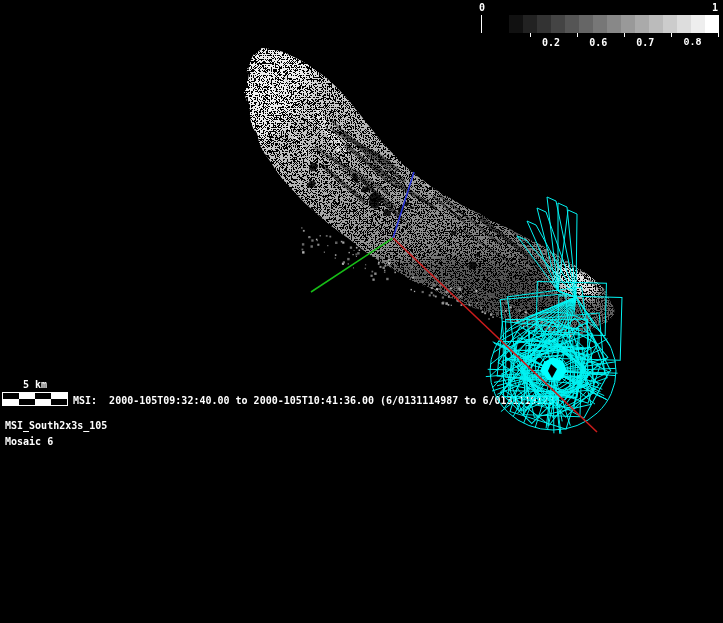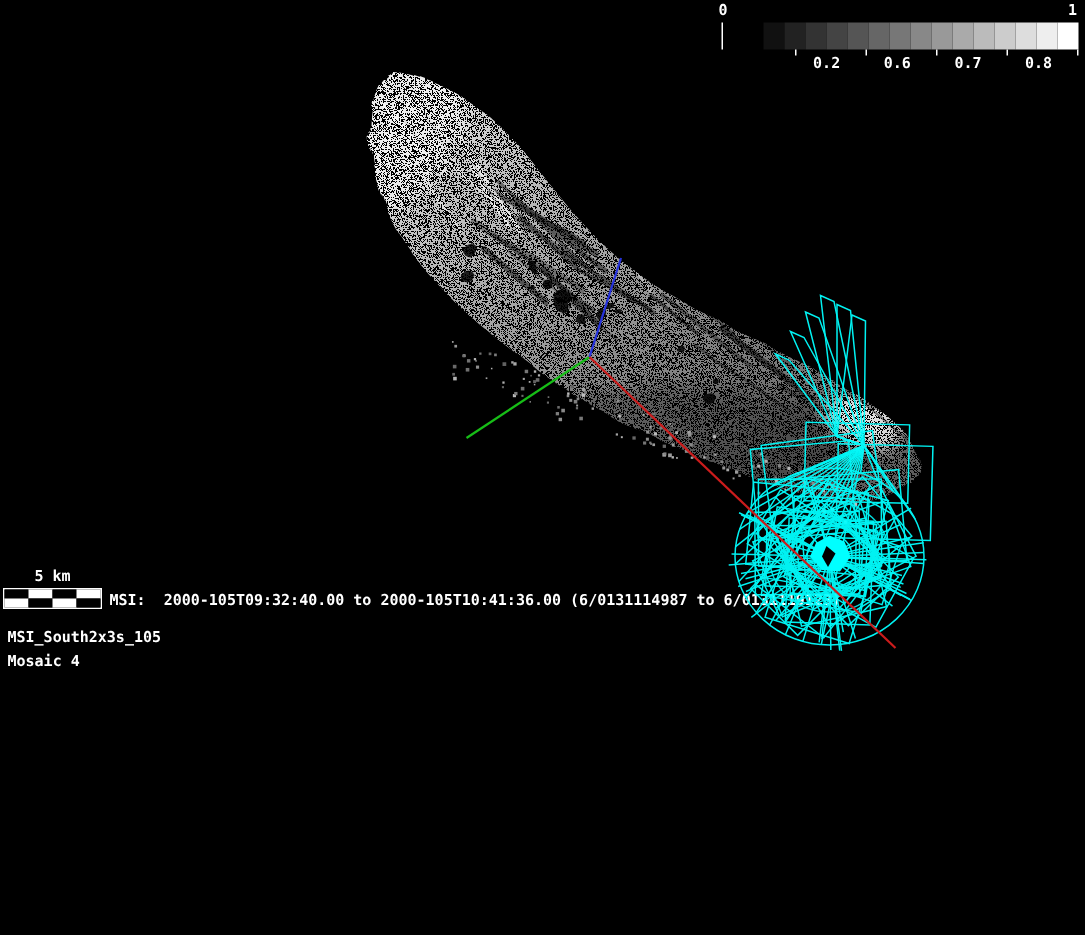--- a/index.html
+++ b/index.html
@@ -62,39 +62,39 @@
       </div>
     <div id="cbar-endtick"></div>
     <div id="cbar-ticks">
         <div class="cb-tick" style="left: 52.1px;"></div>
         <span class="cb-label" style="left: 59.1px;">0.2</span>
         <div class="cb-tick" style="left: 99.2px;"></div>
         <span class="cb-label" style="left: 106.2px;">0.6</span>
         <div class="cb-tick" style="left: 146.3px;"></div>
         <span class="cb-label" style="left: 153.3px;">0.7</span>
         <div class="cb-tick" style="left: 193.4px;"></div>
-        <span class="cb-label" style="left: 200.4px;">0.8</span>
+        <span class="cb-label" style="left: 200.4px; font-family: Liberation Mono, monospace;">0.8</span>
       </div>
   </div>
 
   <div id="scalebar-label" class="t">5 km</div>
   <div id="checker">
       <div style="left: 0px; top: 0px; width: 16px; height: 6px; background: rgb(0, 0, 0);"></div>
       <div style="left: 16px; top: 0px; width: 16px; height: 6px; background: rgb(255, 255, 255);"></div>
       <div style="left: 32px; top: 0px; width: 16px; height: 6px; background: rgb(0, 0, 0);"></div>
       <div style="left: 48px; top: 0px; width: 16px; height: 6px; background: rgb(255, 255, 255);"></div>
       <div style="left: 0px; top: 6px; width: 16px; height: 6px; background: rgb(255, 255, 255);"></div>
       <div style="left: 16px; top: 6px; width: 16px; height: 6px; background: rgb(0, 0, 0);"></div>
       <div style="left: 32px; top: 6px; width: 16px; height: 6px; background: rgb(255, 255, 255);"></div>
       <div style="left: 48px; top: 6px; width: 16px; height: 6px; background: rgb(0, 0, 0);"></div>
     </div>
 
   <div id="status" class="t">MSI:  2000-105T09:32:40.00 to 2000-105T10:41:36.00 (6/0131114987 to 6/0131119123)</div>
   <div id="info0" class="t">MSI_South2x3s_105</div>
-  <div id="info1" class="t">Mosaic 4</div>
+  <div id="info1" class="t">Mosaic 6</div>
 
   <div id="viewport">
       <svg id="scene-svg" width="723" height="623" viewBox="0 0 723 623" xmlns="http://www.w3.org/2000/svg">
         <defs>
     <linearGradient id="astg" x1="0" y1="0" x2="1" y2="1">
       <stop offset="0" stop-color="#f2f2f2"></stop>
             <stop offset="0.22" stop-color="#c4c4c4"></stop>
       <stop offset="0.5" stop-color="#949494"></stop>
             <stop offset="0.78" stop-color="#6e6e6e"></stop>
       <stop offset="1" stop-color="#585858"></stop>

